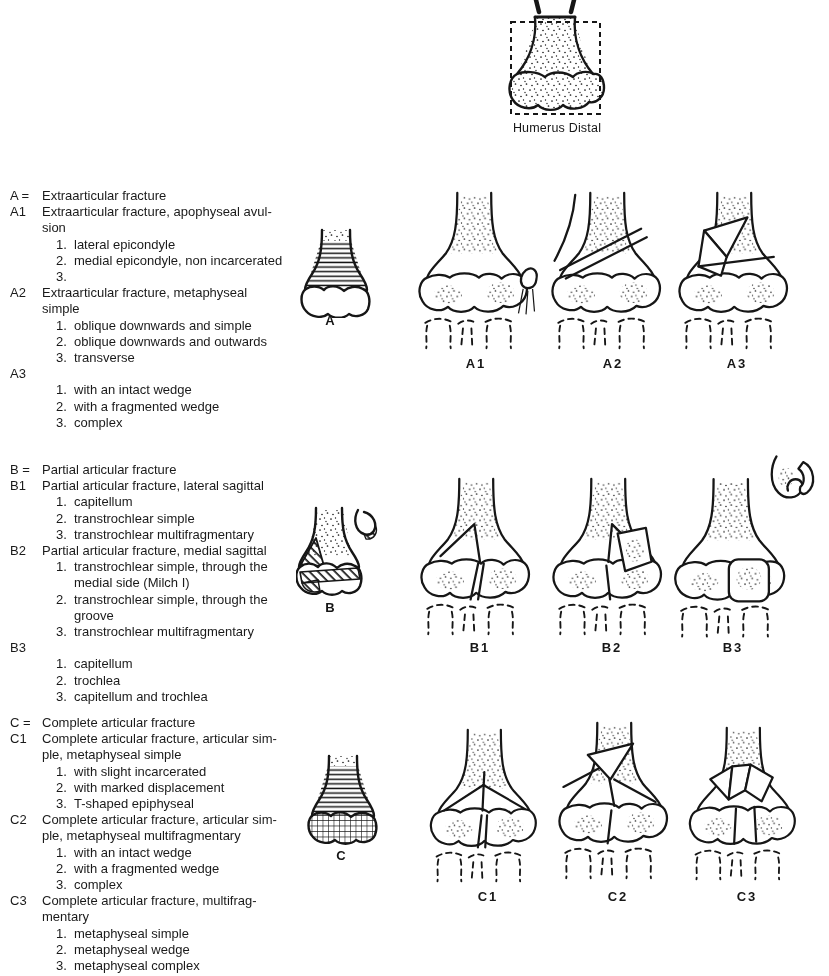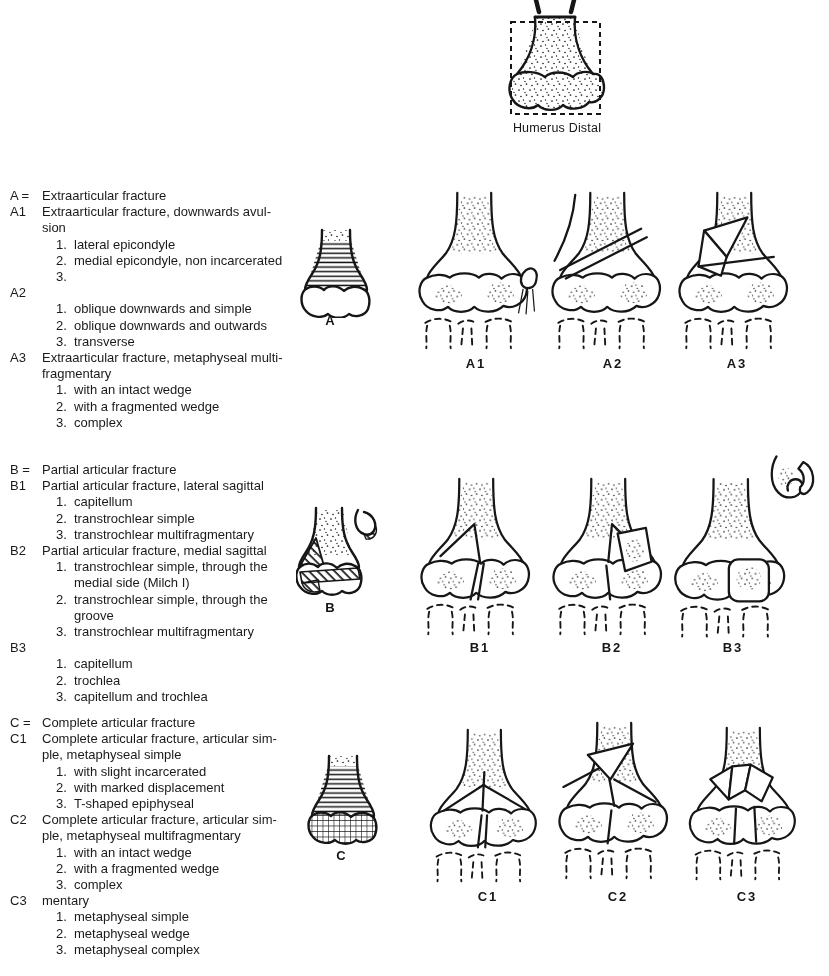--- a/index.html
+++ b/index.html
@@ -58,41 +58,45 @@
       <div class="textcol" style="top: 188px;">
         <div class="trow">
           <span class="cell-code">A =</span>
           <span class="cell-text">
             <div>Extraarticular fracture</div>
           </span>
         </div>
         <div class="trow">
           <span class="cell-code">A1</span>
           <span class="cell-text">
-            <div>Extraarticular fracture, downwards avul-</div>
+            <div>Extraarticular fracture, apophyseal avul-</div>
             <div>sion</div>
           </span>
         </div>
         <div class="trow">
           <span class="cell-num">1.</span>
           <span class="cell-text">
             <div>lateral epicondyle</div>
           </span>
         </div>
         <div class="trow">
           <span class="cell-num">2.</span>
           <span class="cell-text">
             <div>medial epicondyle, non incarcerated</div>
           </span>
         </div>
         <div class="trow">
           <span class="cell-num">3.</span>
         </div>
         <div class="trow">
           <span class="cell-code">A2</span>
+          <span class="cell-text">
+            <div>Extraarticular fracture, metaphyseal</div>
+            <div>simple</div>
+          </span>
         </div>
         <div class="trow">
           <span class="cell-num">1.</span>
           <span class="cell-text">
             <div>oblique downwards and simple</div>
           </span>
         </div>
         <div class="trow">
           <span class="cell-num">2.</span>
           <span class="cell-text">
@@ -100,24 +104,20 @@
           </span>
         </div>
         <div class="trow">
           <span class="cell-num">3.</span>
           <span class="cell-text">
             <div>transverse</div>
           </span>
         </div>
         <div class="trow">
           <span class="cell-code">A3</span>
-          <span class="cell-text">
-            <div>Extraarticular fracture, metaphyseal multi-</div>
-            <div>fragmentary</div>
-          </span>
         </div>
         <div class="trow">
           <span class="cell-num">1.</span>
           <span class="cell-text">
             <div>with an intact wedge</div>
           </span>
         </div>
         <div class="trow">
           <span class="cell-num">2.</span>
           <span class="cell-text">
@@ -263,20 +263,21 @@
         </div>
         <div class="trow">
           <span class="cell-num">3.</span>
           <span class="cell-text">
             <div>complex</div>
           </span>
         </div>
         <div class="trow">
           <span class="cell-code">C3</span>
           <span class="cell-text">
+            <div>Complete articular fracture, multifrag-</div>
             <div>mentary</div>
           </span>
         </div>
         <div class="trow">
           <span class="cell-num">1.</span>
           <span class="cell-text">
             <div>metaphyseal simple</div>
           </span>
         </div>
         <div class="trow">

